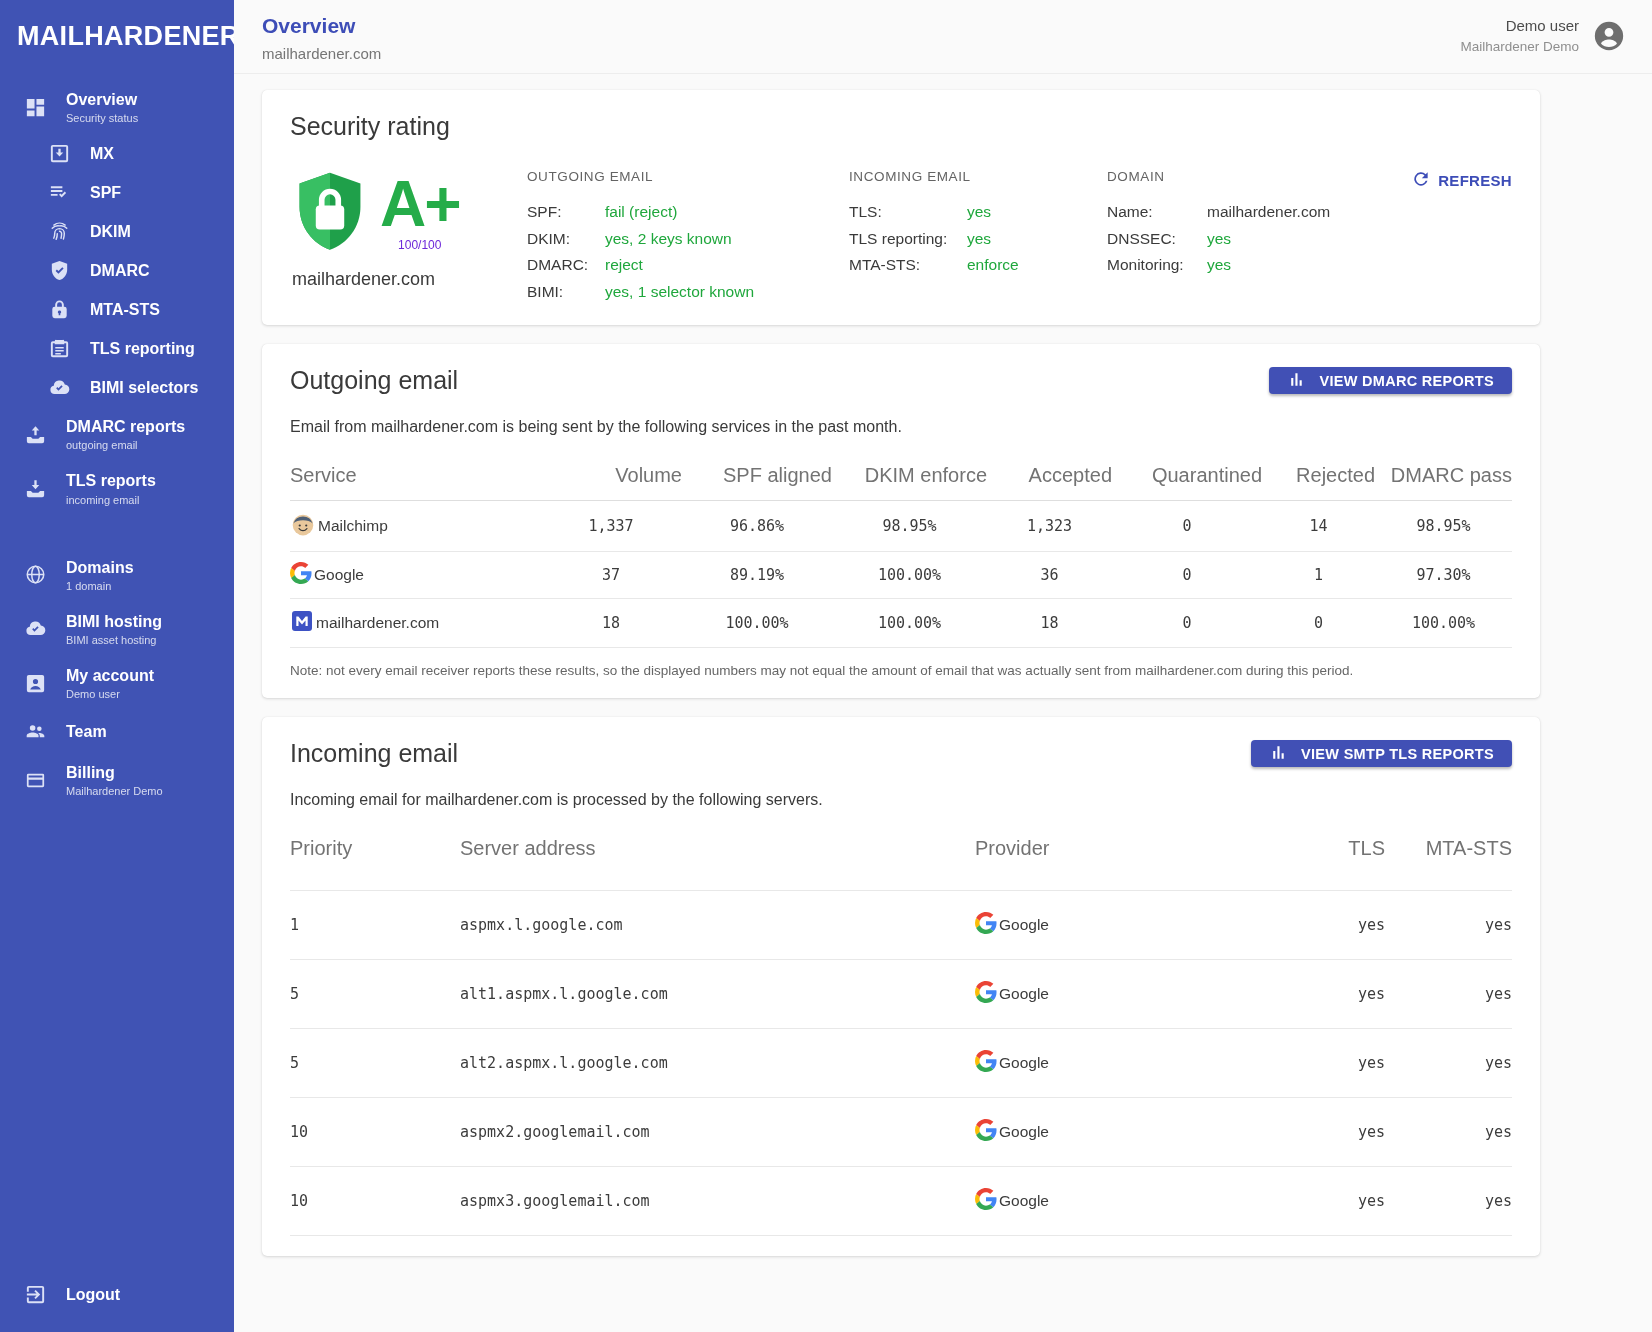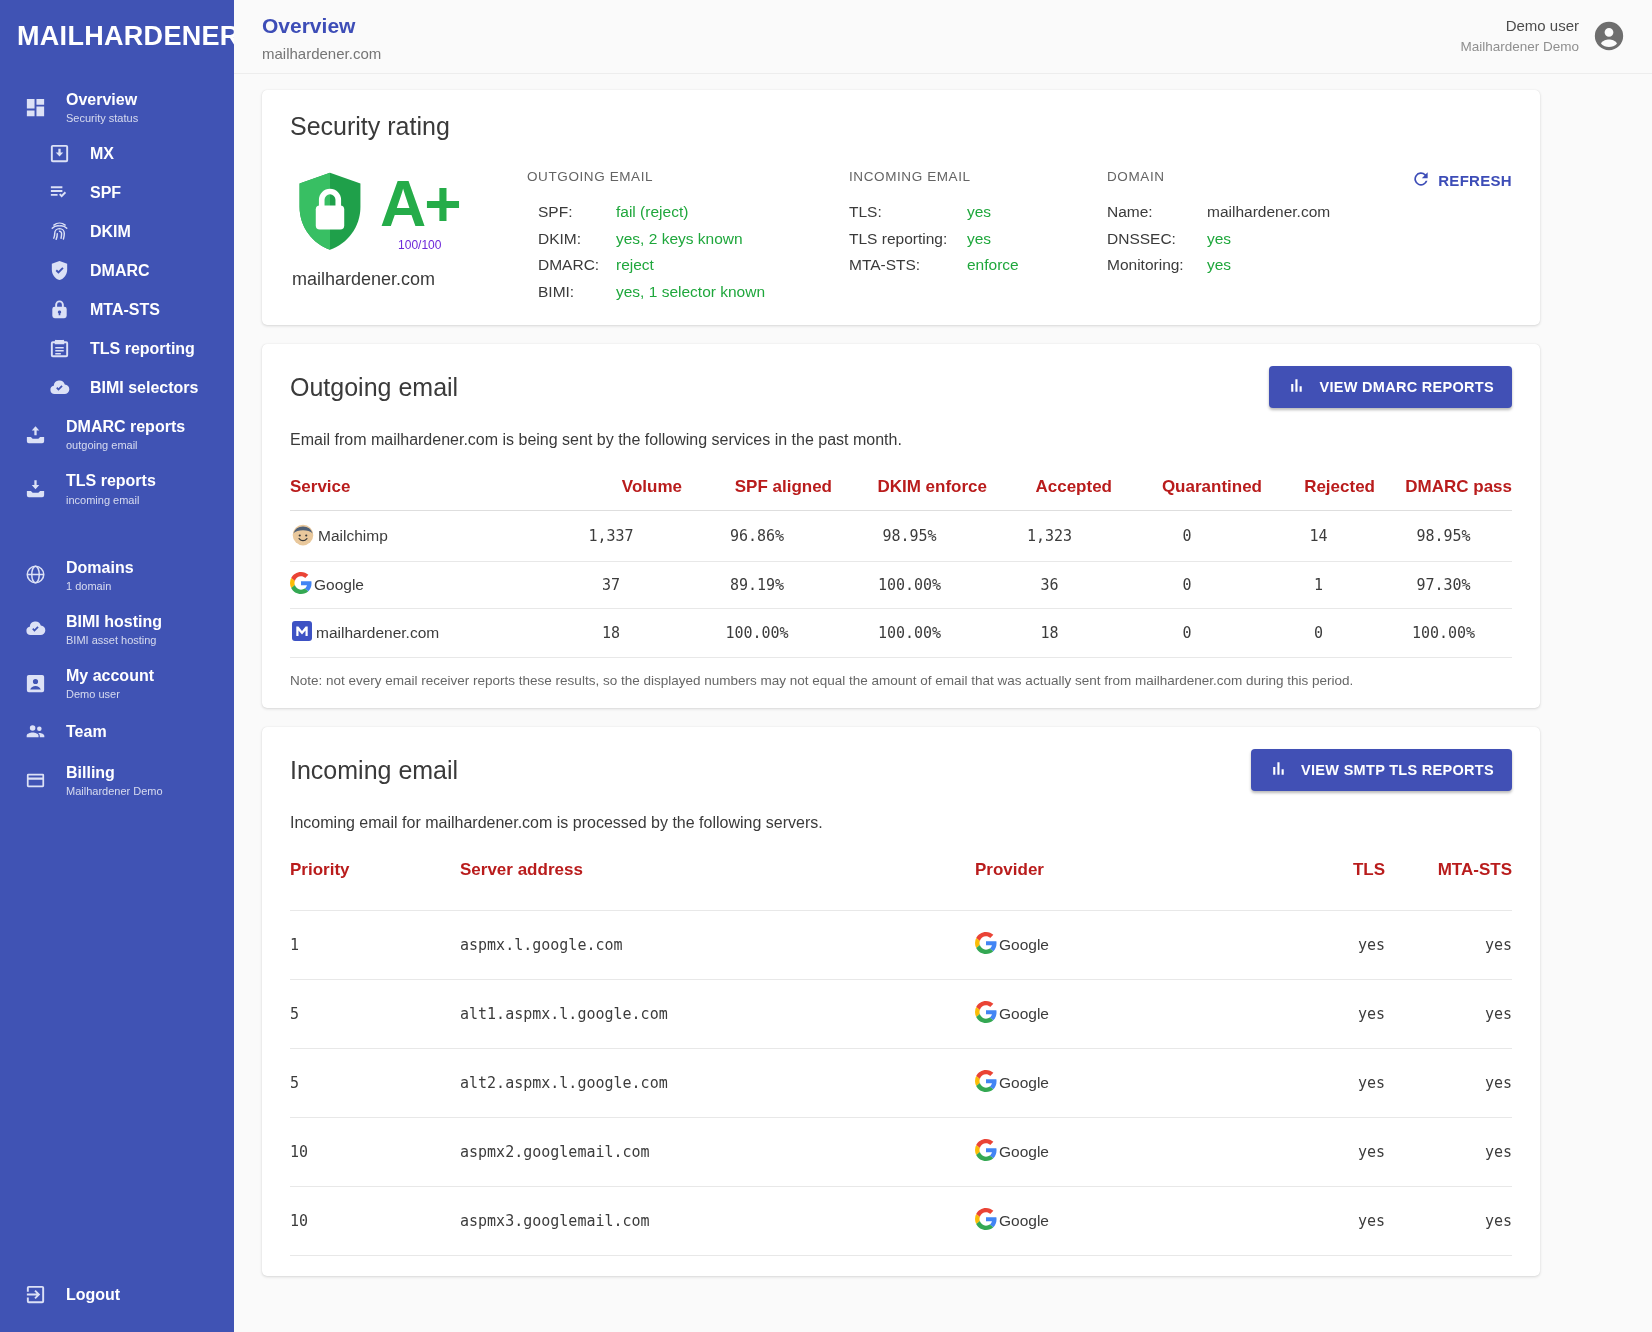--- a/index.html
+++ b/index.html
@@ -53,38 +53,38 @@
   .sec-left { width:237px; flex-shrink:0; }
   .sec-left-top { display:flex; align-items:center; gap:10px; }
   .grade-wrap { text-align:center; }
   .grade { font-size:64px; line-height:.9; font-weight:bold; color:#25AC49; letter-spacing:-2px; }
   .score { font-size:12px; color:#6d28d9; margin-top:4px; }
   .sec-domain { font-size:18px; color:#3a3a3a; margin-top:10px; margin-left:2px; }
   .sec-cols { display:flex; flex:1; }
   .sec-col h4 { font-size:13.5px; color:#646464; font-weight:normal; letter-spacing:.6px; margin-bottom:15px; }
   .sec-row { display:flex; font-size:15.5px; line-height:26.5px; }
   .sec-row .lbl { color:#3a3a3a; }
-  .sec-col.c0 { width:322px; } .sec-col.c0 .lbl { width:78px;margin-left:11px; }
+  .sec-col.c0 { width:322px; } .sec-col.c0 .lbl { width:78px; }
   .sec-col.c1 { width:258px; } .sec-col.c1 .lbl { width:118px; }
   .sec-col.c2 { width:250px; } .sec-col.c2 .lbl { width:100px; }
   .refresh-btn { margin-left:auto; align-self:flex-start; display:flex; align-items:center; gap:7px;
                  background:none; border:none; color:#3D4DB7; font-family:inherit;
                  font-size:15px; font-weight:bold; letter-spacing:.3px; cursor:pointer; }
   .refresh-btn svg { width:20px; height:20px; }
 
   
   .btn { display:inline-flex; align-items:center; gap:13px; background:#4150B5; color:#fff;
-         border:none; border-radius:4px; height:42px; padding:0 18px; font-family:inherit;
+         border:none; border-radius:4px; height:27px; padding:0 18px; font-family:inherit;
          font-size:14.5px; font-weight:bold; letter-spacing:.3px; cursor:pointer;
          box-shadow:0 2px 3px rgba(0,0,0,.28); }
   .btn svg { width:19px; height:19px; }
 
   
   table { width:100%; border-collapse:collapse; margin-top:18px; }
-  th { font-size:17px; color:#b91c1c; font-weight:bold; text-align:right; padding:10px 0 13px; }
+  th { font-size:20px; color:#737373; font-weight:normal; text-align:right; padding:10px 0 13px; }
   th.left { text-align:left; }
   .out-table th { border-bottom:1px solid #dedede; }
   .out-table td { padding:10px 0; border-bottom:1px solid #e8e8e8; text-align:center; font-size:15px; color:#3c3c3c; }
   .out-table td.left { text-align:left; }
   .svc { display:flex; align-items:center; gap:2px; font-size:15.5px; color:#3c3c3c; }
   .svc svg { flex-shrink:0; }
   .note { font-size:13.5px; color:#666; margin-top:15px; }
 
   .in-table th { padding-bottom:30px; border-bottom:1px solid #e8e8e8; }
   .in-table td { padding:21px 0; border-bottom:1px solid #e8e8e8; font-size:15px; color:#3c3c3c; text-align:right; }

